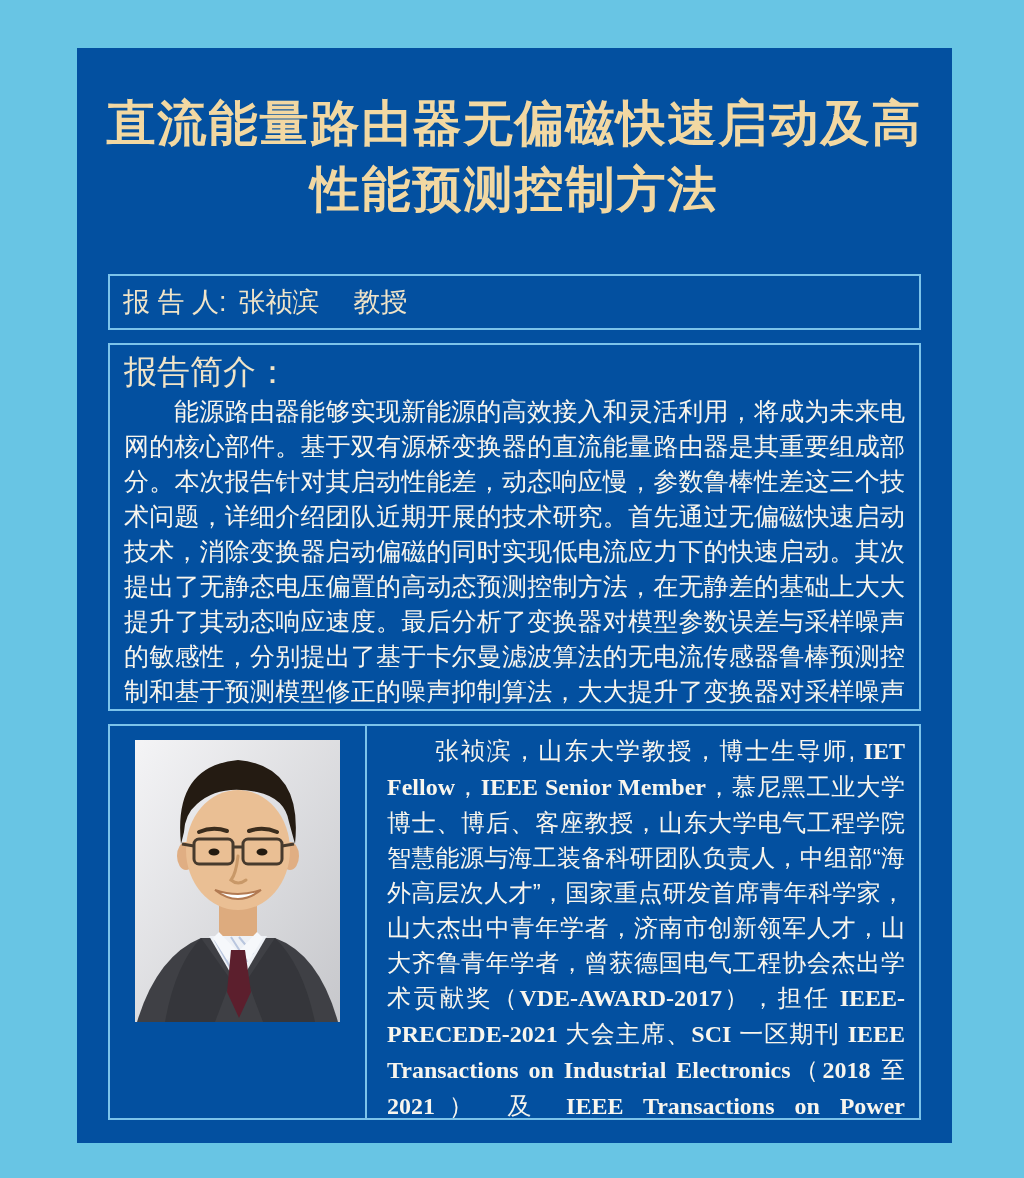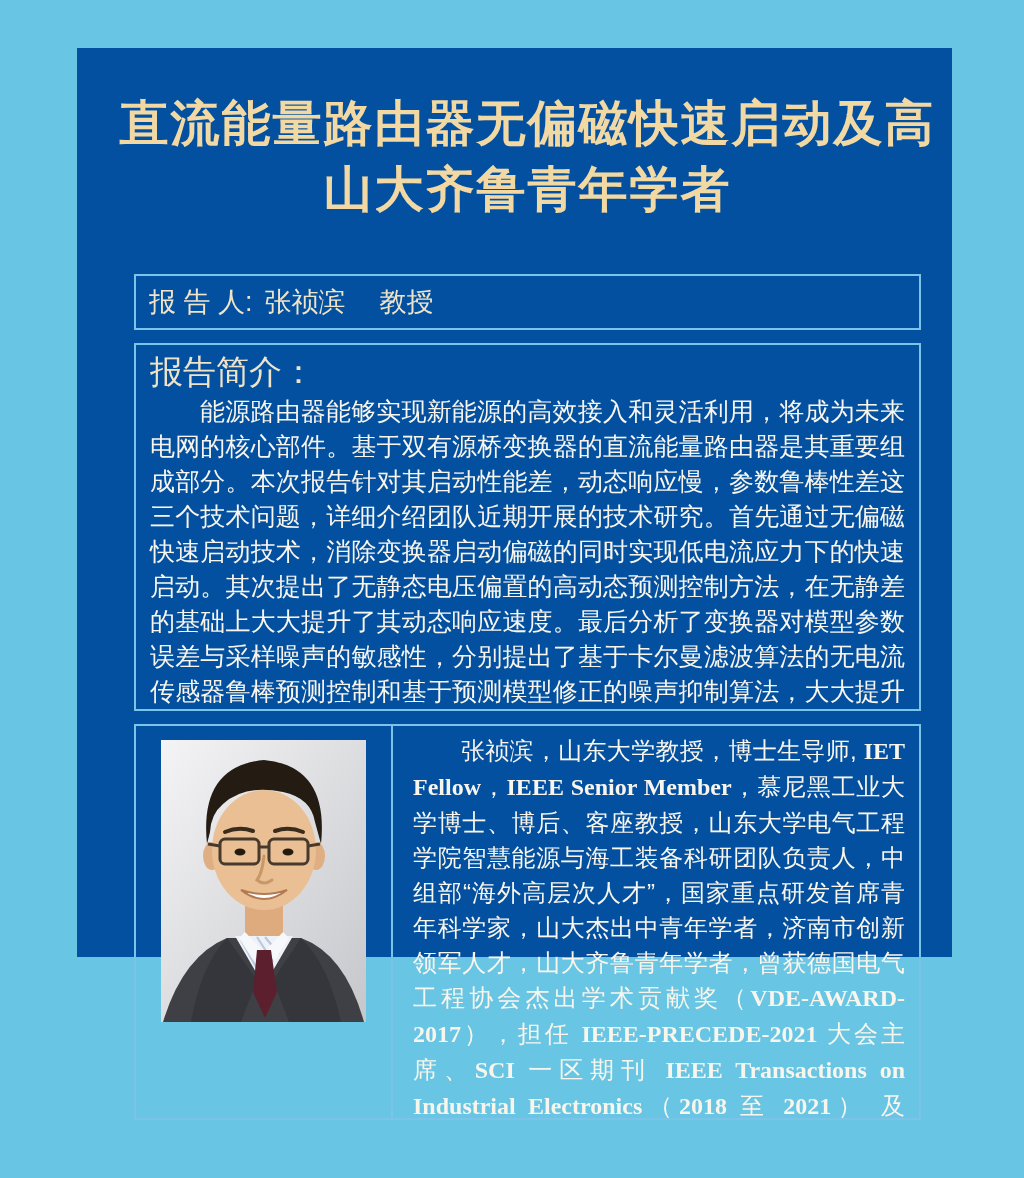--- a/index.html
+++ b/index.html
@@ -14,23 +14,22 @@
   html,body{width:1024px;height:1178px;}
   body{
     background:var(--bg);
     font-family:"Liberation Sans", sans-serif;
     position:relative;
     overflow:hidden;
   }
   .panel{
     position:absolute;
     left:77px; top:48px;
-    width:875px; height:909px;
+    width:875px; height:1095px;
     background:var(--panel);
-    padding-left:26px;
   }
   .title-block{
     padding-top:42px;
     text-align:center;
     color:var(--title);
     font-size:49px;
     font-weight:900;
     line-height:66px;
     letter-spacing:2px;
   }
@@ -100,21 +99,21 @@
   }
 </style>
 </head>
 <body>
 
 <div class="page">
   <div class="panel">
 
     <div class="title-block">
       <div>直流能量路由器无偏磁快速启动及高</div>
-      <div>山大齐鲁青年学者</div>
+      <div>性能预测控制方法</div>
     </div>
 
     <div class="box speaker-box">
       <span class="speaker-label">报 告 人:</span>
       <span class="speaker-name">张祯滨</span>
       <span class="speaker-degree">教授</span>
     </div>
 
     <div class="box intro-box">
       <div class="intro-label">报告简介：</div>

